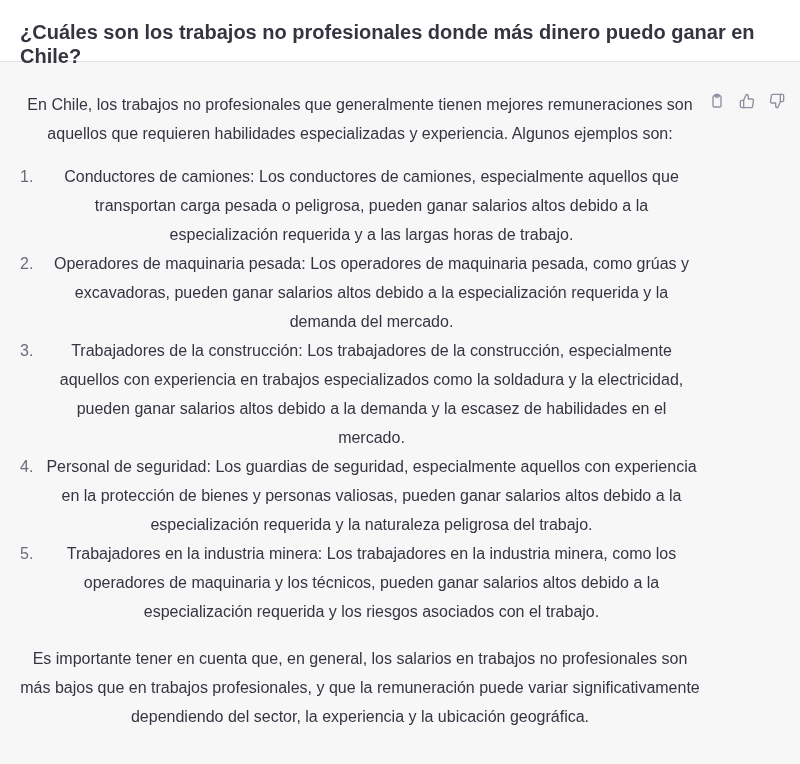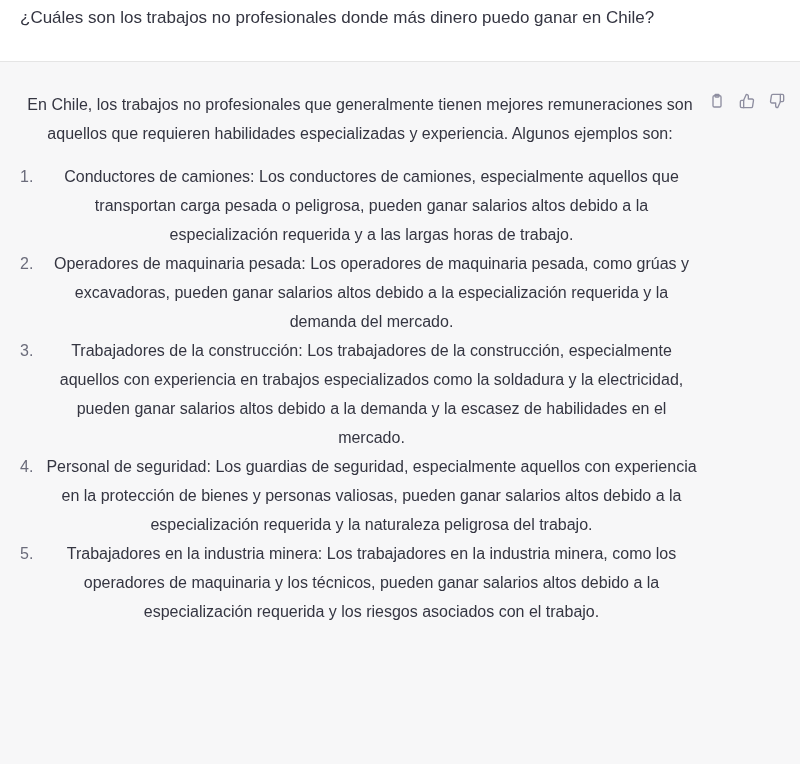--- a/index.html
+++ b/index.html
@@ -10,22 +10,22 @@
     background: #f7f7f8;
   }
   .user-row {
     background: #ffffff;
     height: 62px;
     border-bottom: 1px solid #e5e5e5;
     box-sizing: border-box;
     position: relative;
   }
   .user-text {
-    position: absolute; left: 20px; top: 6px;
-    font-size: 17px; line-height: 24px;
+    position: absolute; left: 20px; top: 20px;
+    font-size: 20px; line-height: 24px; font-weight: bold;
   }
   .assistant-row {
     position: relative;
     padding: 28px 20px 0 20px;
     text-align: center;
   }
   .answer {
     width: 680px;
     font-size: 16px;
     line-height: 29px;
@@ -65,20 +65,21 @@
 <div class="assistant-row">
   <div class="answer">
     <p>En Chile, los trabajos no profesionales que generalmente tienen mejores remuneraciones son aquellos que requieren habilidades especializadas y experiencia. Algunos ejemplos son:</p>
     <ol>
       <li><span class="num">1.</span><span>Conductores de camiones: Los conductores de camiones, especialmente aquellos que transportan carga pesada o peligrosa, pueden ganar salarios altos debido a la especialización requerida y a las largas horas de trabajo.</span></li>
       <li><span class="num">2.</span><span>Operadores de maquinaria pesada: Los operadores de maquinaria pesada, como grúas y excavadoras, pueden ganar salarios altos debido a la especialización requerida y la demanda del mercado.</span></li>
       <li><span class="num">3.</span><span>Trabajadores de la construcción: Los trabajadores de la construcción, especialmente aquellos con experiencia en trabajos especializados como la soldadura y la electricidad, pueden ganar salarios altos debido a la demanda y la escasez de habilidades en el mercado.</span></li>
       <li><span class="num">4.</span><span>Personal de seguridad: Los guardias de seguridad, especialmente aquellos con experiencia en la protección de bienes y personas valiosas, pueden ganar salarios altos debido a la especialización requerida y la naturaleza peligrosa del trabajo.</span></li>
       <li><span class="num">5.</span><span>Trabajadores en la industria minera: Los trabajadores en la industria minera, como los operadores de maquinaria y los técnicos, pueden ganar salarios altos debido a la especialización requerida y los riesgos asociados con el trabajo.</span></li>
     </ol>
+    <p>Es importante tener en cuenta que, en general, los salarios en trabajos no profesionales son más bajos que en trabajos profesionales, y que la remuneración puede variar significativamente dependiendo del sector, la experiencia y la ubicación geográfica.</p>
   </div>
 
   <div class="actions">
     <div class="btn" title="Copy">
       <svg viewBox="0 0 24 24">
         <rect x="6" y="4" width="12" height="17" rx="2"></rect>
         <rect x="9" y="2" width="6" height="4" rx="1"></rect>
       </svg>
     </div>
     <div class="btn" title="Like">

